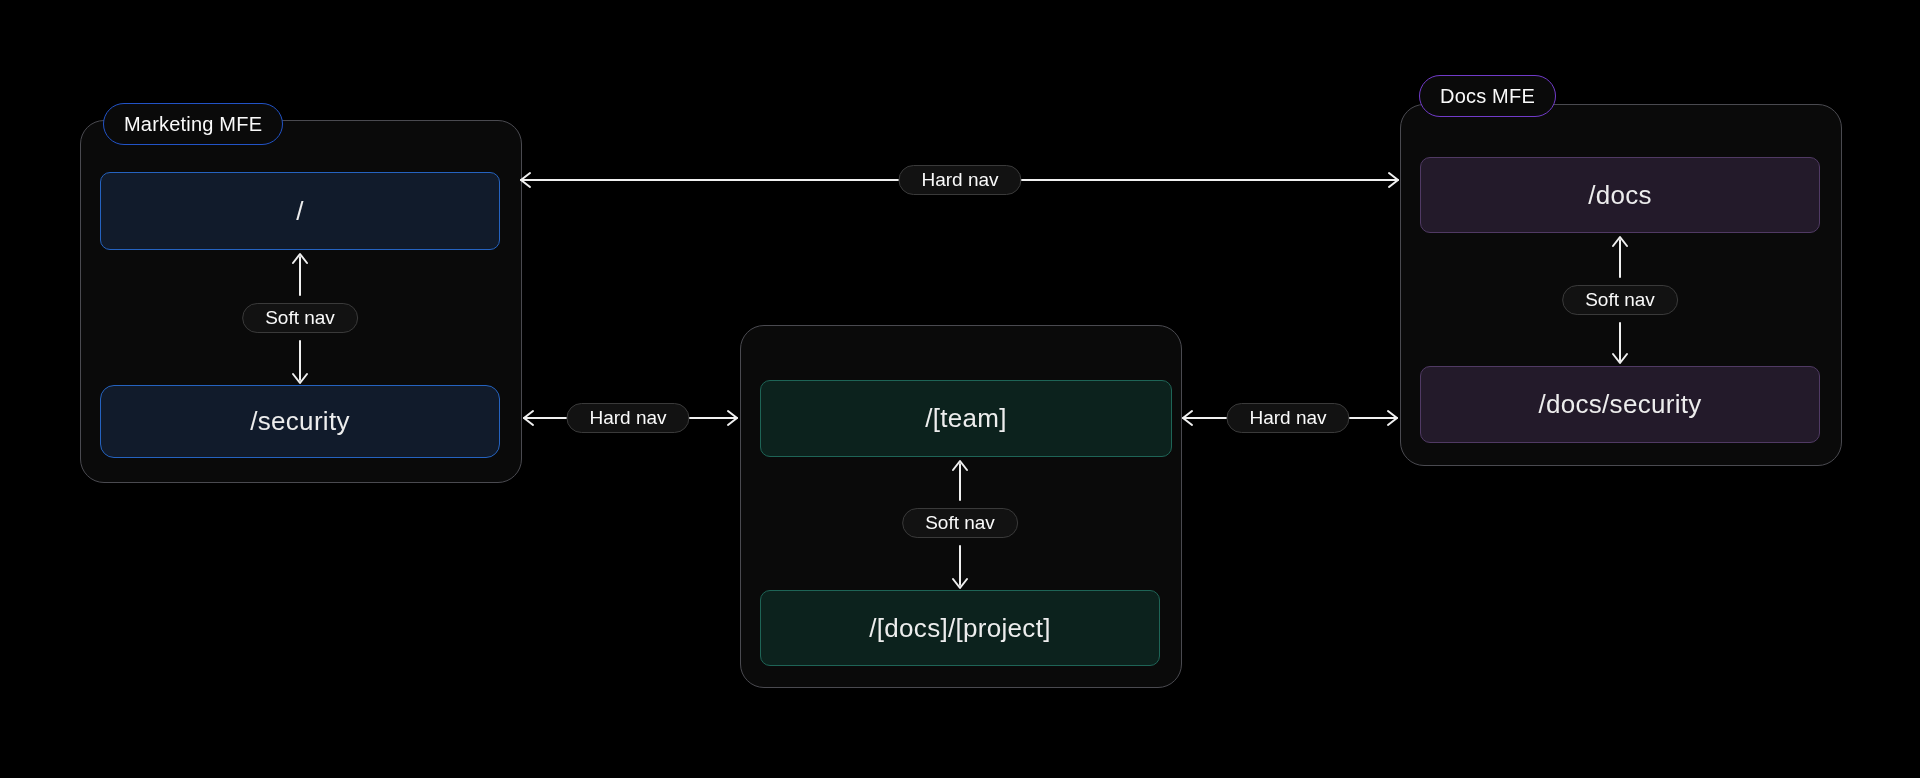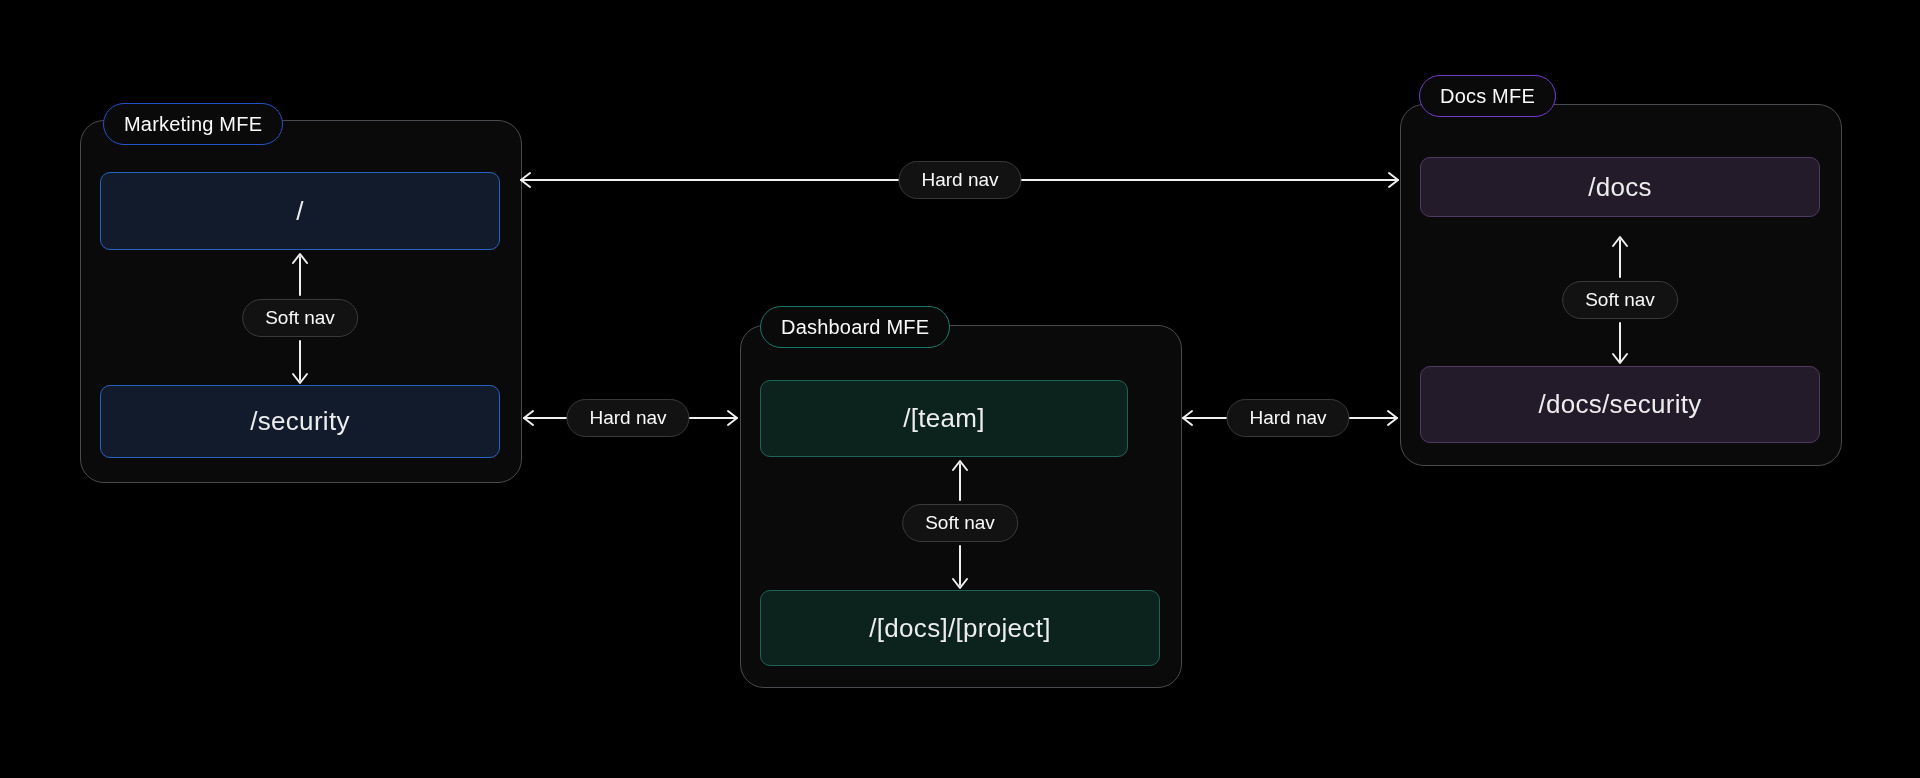--- a/index.html
+++ b/index.html
@@ -50,21 +50,21 @@
     font-size: 26px;
     letter-spacing: 0.3px;
     z-index: 3;
     box-sizing: border-box;
   }
   .nav-pill {
     position: absolute;
     transform: translate(-50%, -50%);
     display: flex;
     align-items: center;
-    height: 38px;
+    height: 30px;
     padding: 0 22px;
     border-radius: 999px;
     background: var(--pill-bg, #121212);
     border: 1px solid var(--pill-border, #3a3a3a);
     color: var(--pill-text, #fafafa);
     font-size: 19px;
     z-index: 5;
     white-space: nowrap;
     box-sizing: border-box;
   }
@@ -128,31 +128,30 @@
       <polyline class="arrow" points="1613,246 1620,237 1627,246"></polyline>
       <line class="arrow" x1="1620" y1="323" x2="1620" y2="361"></line>
       <polyline class="arrow" points="1613,354 1620,363 1627,354"></polyline>
     </g>
   </svg>
 
   <div class="group-box" style="left:80px; top:120px; width:440px; height:361px;"></div>
   <div class="badge" style="left: 103px; top: 103px; --accent: #2253c6;">Marketing MFE</div>
   <div class="route-node" style="left: 100px; top: 172px; width: 400px; height: 78px; --node-bg: #111b2b; --node-border: #2563c0;">/</div>
   <div class="nav-pill" style="left:300px; top:318px;">Soft nav</div>
-  <div class="route-node" style="left: 100px; top: 385px; width: 400px; height: 73px; --node-bg: #111b2b; --node-border: #2563c0;">/security</div>
+  <div class="route-node" style="left: 100px; top: 385px; width: 400px; height: 73px; border-radius: 14px; --node-bg: #111b2b; --node-border: #2563c0;">/security</div>
 
   <div class="group-box" style="left:740px; top:325px; width:440px; height:361px;"></div>
-  <div class="badge" style="left: 760px; top: 306px; --accent: #147a68;">Dashboard MFE</div>
-  <div class="route-node" style="left: 760px; top: 380px; width: 368px; height: 77px; --node-bg: #0c221d; --node-border: #1e6456;">/[team]</div>
+  <div class="route-node" style="left: 760px; top: 380px; width: 412px; height: 77px; --node-bg: #0c221d; --node-border: #1e6456;">/[team]</div>
   <div class="nav-pill" style="left:960px; top:523px;">Soft nav</div>
   <div class="route-node" style="left: 760px; top: 590px; width: 400px; height: 76px; --node-bg: #0c221d; --node-border: #1e6456;">/[docs]/[project]</div>
 
   <div class="group-box" style="left:1400px; top:104px; width:440px; height:360px;"></div>
   <div class="badge" style="left: 1419px; top: 75px; --accent: #713bc9;">Docs MFE</div>
-  <div class="route-node" style="left: 1420px; top: 157px; width: 400px; height: 60px; --node-bg: #231a2a; --node-border: #503a64;">/docs</div>
+  <div class="route-node" style="left: 1420px; top: 157px; width: 400px; height: 76px; --node-bg: #231a2a; --node-border: #503a64;">/docs</div>
   <div class="nav-pill" style="left:1620px; top:300px;">Soft nav</div>
   <div class="route-node" style="left: 1420px; top: 366px; width: 400px; height: 77px; --node-bg: #231a2a; --node-border: #503a64;">/docs/security</div>
 
   <div class="nav-pill" style="left:960px; top:180px;">Hard nav</div>
   <div class="nav-pill" style="left:628px; top:418px;">Hard nav</div>
   <div class="nav-pill" style="left:1288px; top:418px;">Hard nav</div>
 
 </div>
 
 </body></html>

